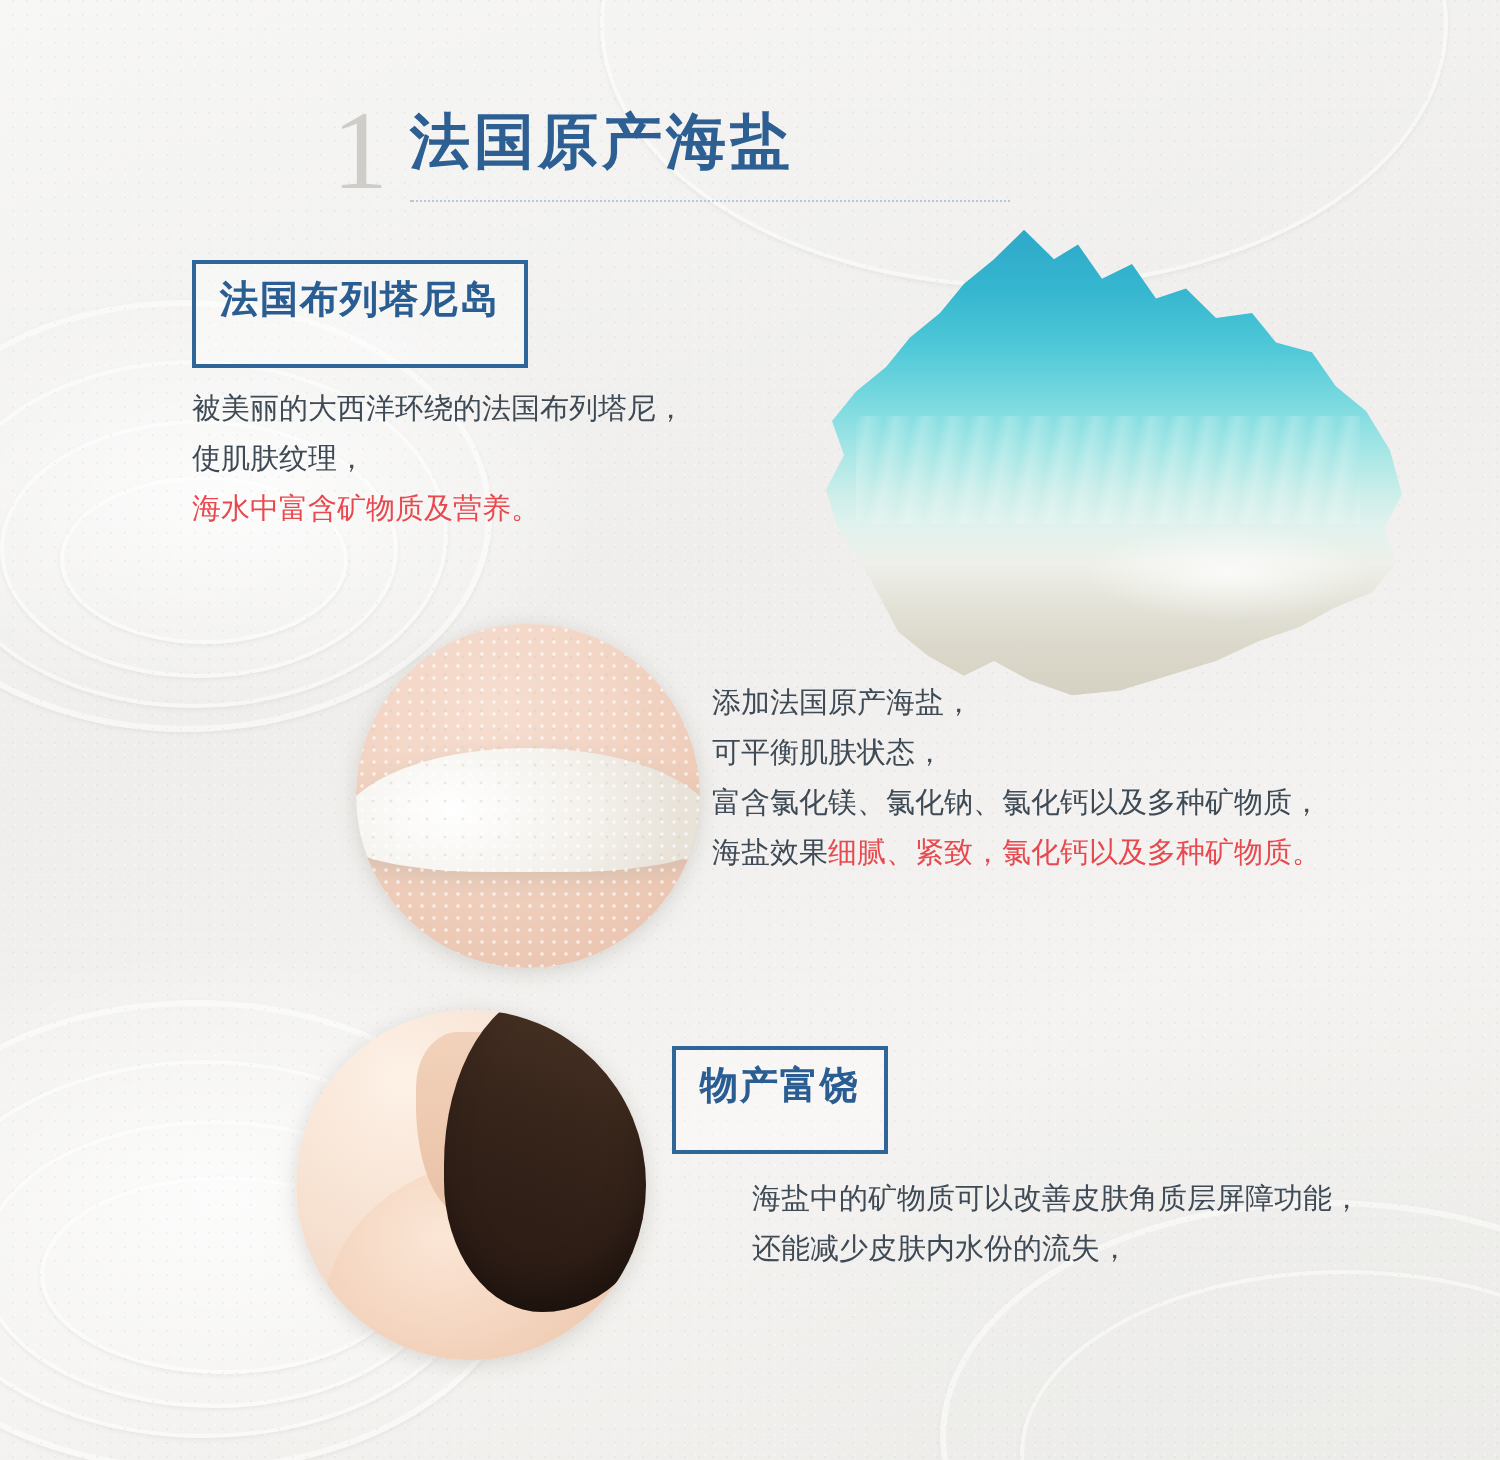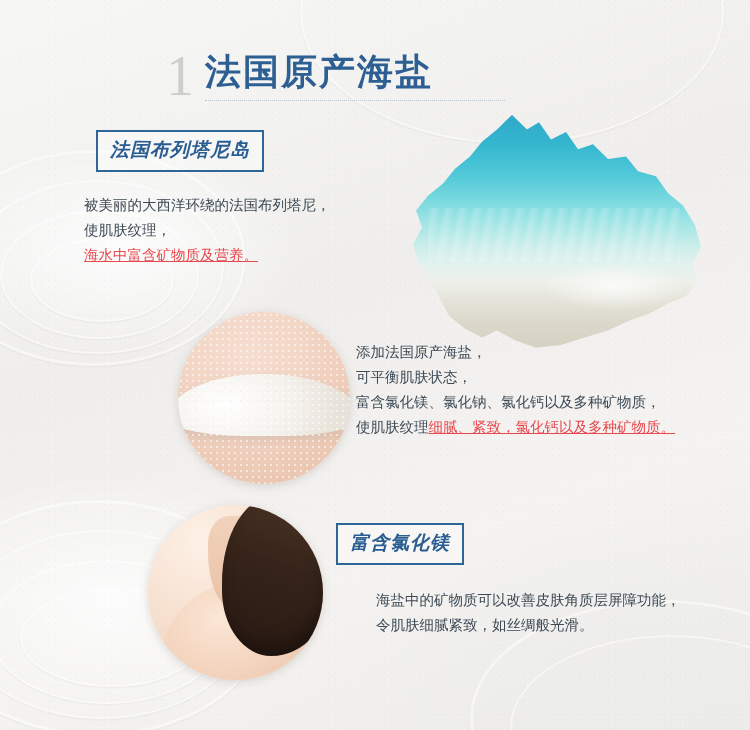--- a/index.html
+++ b/index.html
@@ -64,21 +64,21 @@
     font-family: "Liberation Serif", serif;
     font-size: 56px;
     line-height: 56px;
     color: #cfcdc8;
     font-weight: 400;
   }
   .section-title {
     position: absolute;
     left: 205px;
     top: 25px;
-    font-size: 36px;
+    font-size: 30px;
     line-height: 38px;
     letter-spacing: 2px;
     color: #2d5f93;
     font-weight: 700;
   }
   .title-rule {
     position: absolute;
     left: 205px;
     top: 72px;
     width: 300px;
@@ -88,38 +88,37 @@
 
   
   .label-box {
     position: absolute;
     border: 2px solid #2f6699;
     background: rgba(255,255,255,0.35);
     color: #2a5d91;
     font-size: 19px;
     font-weight: 700;
     letter-spacing: 1px;
-    padding: 5px 12px 7px 12px;
+    padding: 5px 12px 19px 12px;
     box-sizing: border-box;
     white-space: nowrap;
-    font-style: italic;
   }
   #label-brittany { left: 96px; top: 130px; }
   #label-effect  { left: 336px; top: 523px; }
 
   
   .para {
     position: absolute;
     font-size: 14.5px;
     line-height: 25px;
     color: #3e4a55;
     white-space: nowrap;
   }
-  .para .hl { color: #e8494f; text-decoration: underline; }
-  #para-brittany { left: 84px; top: 193px; }
+  .para .hl { color: #e8494f; }
+  #para-brittany { left: 96px; top: 193px; }
   #para-salt { left: 356px; top: 340px; }
   #para-effect { left: 376px; top: 588px; }
   .para div { height: 25px; }
 
   
   .map-wrap {
     position: absolute;
     left: 404px;
     top: 110px;
     width: 300px;
@@ -286,28 +285,28 @@
 
   <div class="circle-photo" id="photo-salt">
     <div class="salt-pile"></div>
     <div class="grain"></div>
   </div>
 
   <div class="para" id="para-salt">
     <div>添加法国原产海盐，</div>
     <div>可平衡肌肤状态，</div>
     <div>富含氯化镁、氯化钠、氯化钙以及多种矿物质，</div>
-    <div><span>使肌肤纹理</span><span class="hl">细腻、紧致，氯化钙以及多种矿物质。</span></div>
+    <div><span>海盐效果</span><span class="hl">细腻、紧致，氯化钙以及多种矿物质。</span></div>
   </div>
 
   <div class="circle-photo" id="photo-skin">
     <div class="shoulder"></div>
     <div class="neck"></div>
     <div class="hair"></div>
   </div>
 
-  <div class="label-box" id="label-effect">富含氯化镁</div>
+  <div class="label-box" id="label-effect">物产富饶</div>
   <div class="para" id="para-effect">
     <div>海盐中的矿物质可以改善皮肤角质层屏障功能，</div>
-    <div>令肌肤细腻紧致，如丝绸般光滑。</div>
+    <div>还能减少皮肤内水份的流失，</div>
   </div>
 
 </div>
 
 </body></html>

